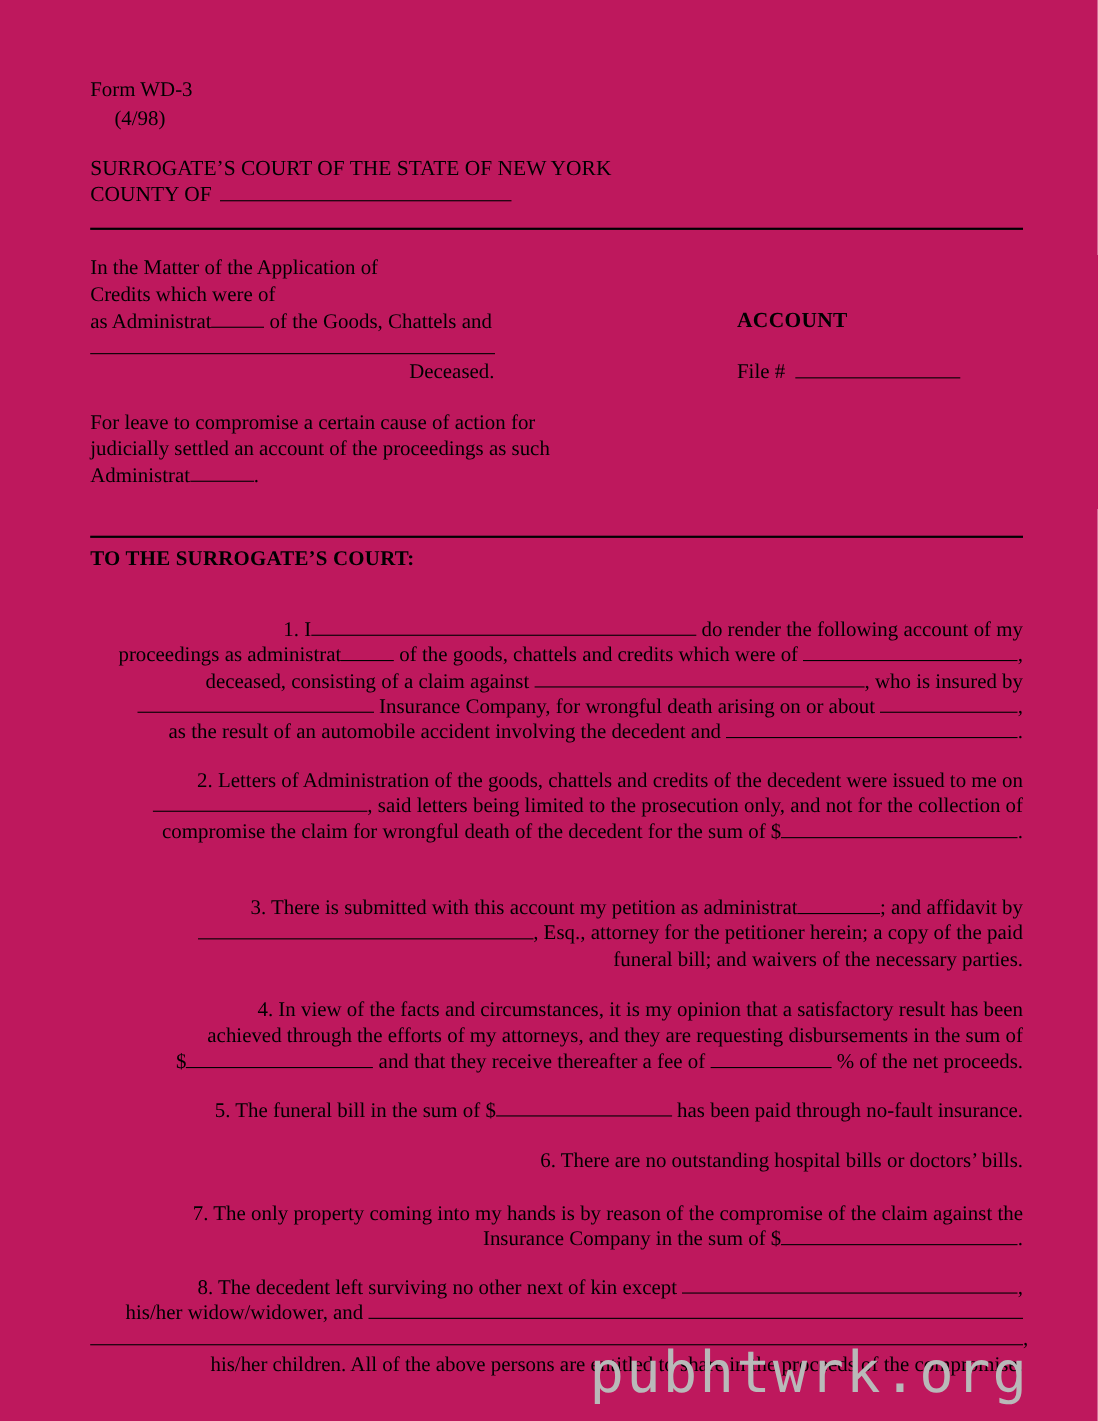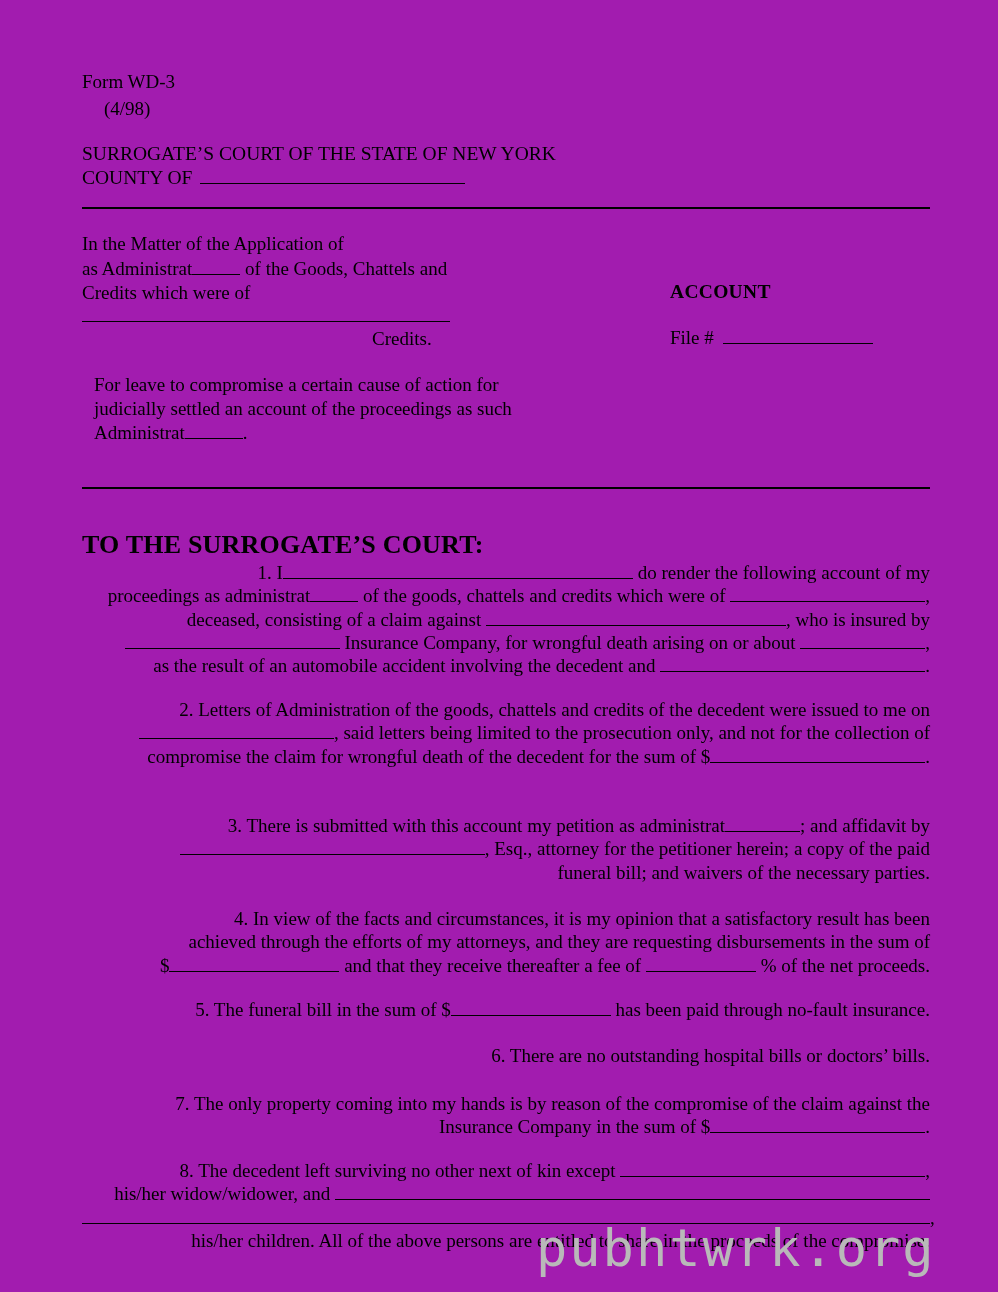--- a/index.html
+++ b/index.html
@@ -8,21 +8,21 @@
     background: #ffffff;
   }
   body {
     font-family: "Liberation Serif", "DejaVu Serif", serif;
     color: #000000;
   }
   #page {
     position: relative;
     width: 998px;
     height: 1292px;
-    background: #a21caf;
+    background: #be185d;
     overflow: hidden;
   }
   .doc {
     position: absolute;
     left: 82px;
     top: 0;
     width: 848px;
     height: 1292px;
   }
 
@@ -132,35 +132,35 @@
     display: inline-block;
     width: 150px;
     border-bottom: 1.6px solid #000;
     height: 16px;
     margin-left: 9px;
   }
 
   
   .relief {
     position: absolute;
-    left: 12px;
+    left: 0;
     top: 373px;
     width: 520px;
     font-size: 19px;
     line-height: 24.2px;
   }
   .relief .ln { white-space: nowrap; }
   .w-admin-6 { width: 58px; }
 
   
   .to-court {
     position: absolute;
     left: 0;
-    top: 530px;
-    font-size: 26px;
+    top: 498px;
+    font-size: 19px;
     font-weight: bold;
     letter-spacing: 0.2px;
   }
 
   
   .para {
     position: absolute;
     left: 0;
     width: 848px;
     font-size: 19px;
@@ -226,25 +226,25 @@
     <div class="court-line">SURROGATE’S COURT OF THE STATE OF NEW YORK</div>
     <div class="county-line">
       <span>COUNTY OF</span>
       <span class="county-blank"></span>
     </div>
 
     <div class="rule rule-1"></div>
 
     <div class="caption-left">
       <div class="ln">In the Matter of the Application of</div>
+      <div class="ln">Credits which were of</div>
       <div class="ln"><span>as Administrat</span><span class="blank-inline w-admin-4"></span> <span>of the Goods, Chattels and</span></div>
-      <div class="ln">Credits which were of</div>
     </div>
     <div class="deceased-rule"></div>
-    <div class="deceased-label">Credits.</div>
+    <div class="deceased-label">Deceased.</div>
 
     <div class="caption-right-title">ACCOUNT</div>
     <div class="file-row">
       <span>File #</span>
       <span class="file-blank"></span>
     </div>
 
     <div class="relief">
       <div class="ln">For leave to compromise a certain cause of action for</div>
       <div class="ln">judicially settled an account of the proceedings as such</div>

